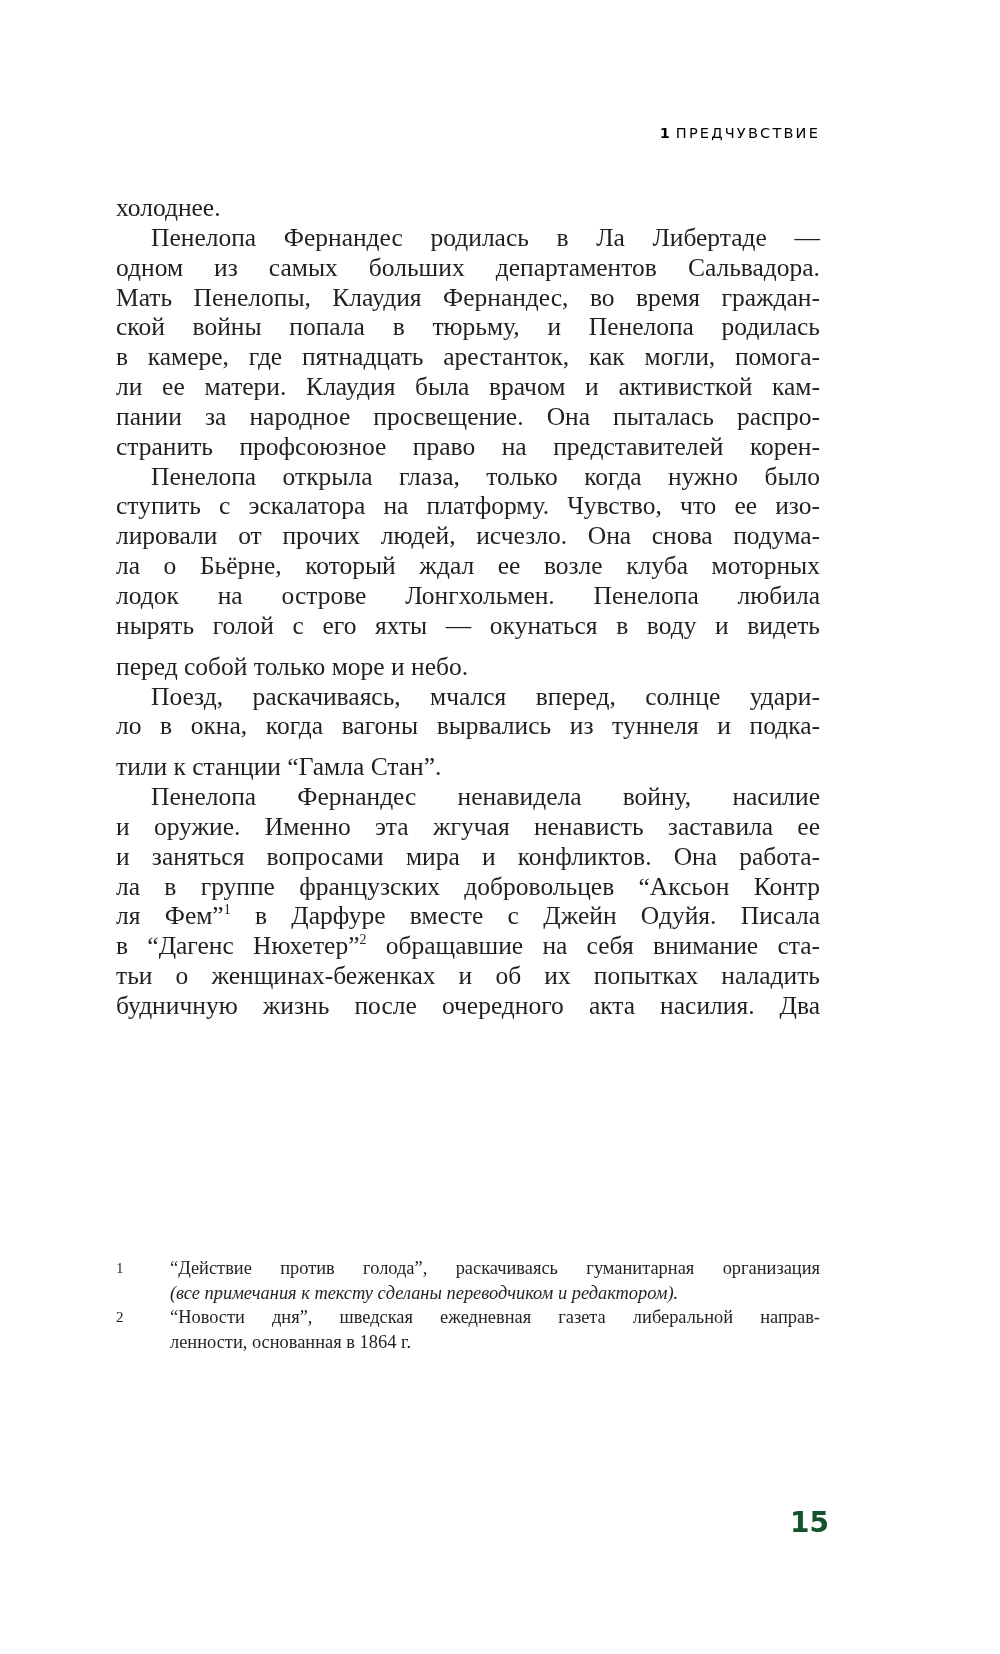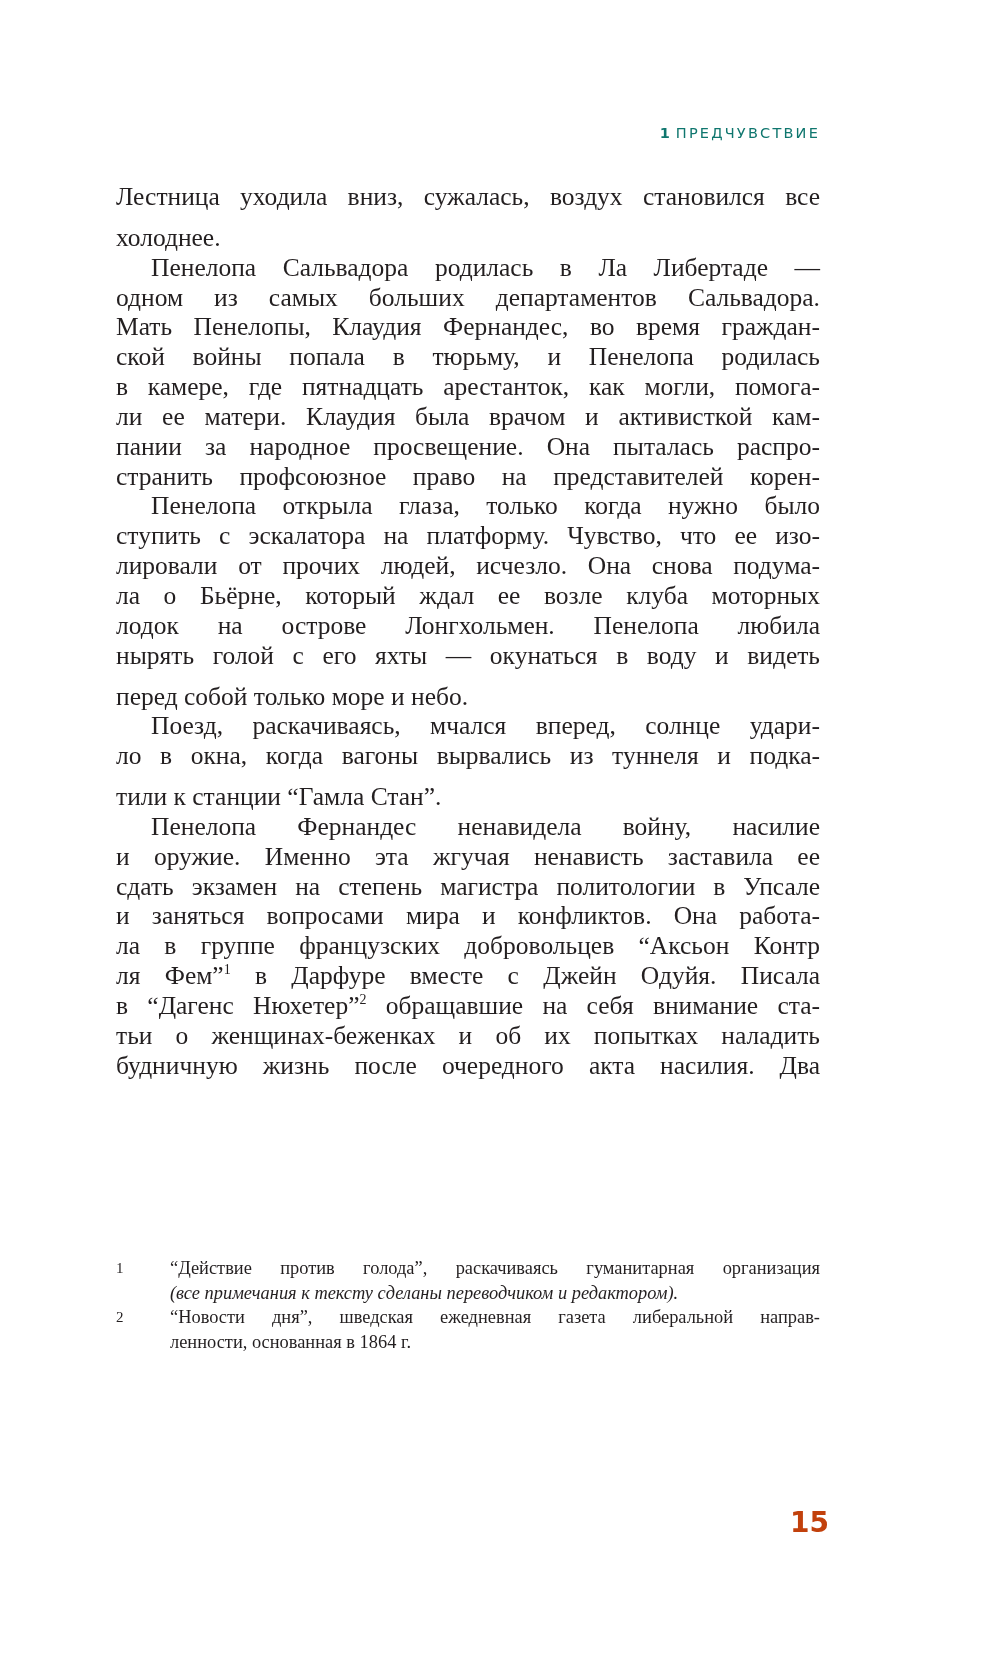--- a/index.html
+++ b/index.html
@@ -1,20 +1,20 @@
 <!DOCTYPE html>
 <html><head>
 <meta charset="utf-8">
 <style>
   html, body { margin:0; padding:0; background:#ffffff; }
   body { width:1000px; height:1654px; position:relative; overflow:hidden; color:#231f20; }
   .running-head {
     position:absolute; top:125px; right:180px;
     font-family:"DejaVu Sans", sans-serif; font-size:14.5px; letter-spacing:2.2px;
-    color:#0f766e; white-space:nowrap;
+    color:#000000; white-space:nowrap;
   }
   .running-head .chap-num { font-weight:bold; margin-right:6px; letter-spacing:0; }
   .body-text {
     position:absolute; left:116px; top:182px; width:704px;
     font-family:"Liberation Serif", serif; font-size:25.5px; line-height:29.85px;
     text-align:justify;
   }
   .line { display:block; white-space:nowrap; text-align-last:justify; text-align:justify; }
   .line.last { text-align-last:left;margin-top:11px; }
   .line.indent { padding-left:35px; }
@@ -24,54 +24,52 @@
     font-family:"Liberation Serif", serif; font-size:18.4px; line-height:24.5px;
   }
   .fn { display:flex; }
   .fn-num { width:54px; flex:none; font-size:15px; }
   .fn-text { flex:1; }
   .fn-line { display:block; white-space:nowrap; text-align-last:justify; }
   .fn-line.last { text-align-last:left; }
   .fn-line.italic { font-style:italic; }
   .page-number {
     position:absolute; top:1506px; left:790px;
-    font-family:"DejaVu Sans", sans-serif; font-weight:bold; font-size:28px; color:#c2410c;
+    font-family:"DejaVu Sans", sans-serif; font-weight:bold; font-size:28px; color:#14532d;
   }
 </style>
 </head>
 <body>
 
 <div class="running-head">
   <span class="chap-num">1</span><span>ПРЕДЧУВСТВИЕ</span>
 </div>
 
 <div class="body-text" id="body-text">
-    <span class="line"><span>Лестница уходила вниз, сужалась, воздух становился все</span></span>
     <span class="line last"><span>холоднее.</span></span>
-    <span class="line indent"><span>Пенелопа Сальвадора родилась в Ла Либертаде —</span></span>
+    <span class="line indent"><span>Пенелопа Фернандес родилась в Ла Либертаде —</span></span>
     <span class="line"><span>одном из самых больших департаментов Сальвадора.</span></span>
     <span class="line"><span>Мать Пенелопы, Клаудия Фернандес, во время граждан-</span></span>
     <span class="line"><span>ской войны попала в тюрьму, и Пенелопа родилась</span></span>
     <span class="line"><span>в камере, где пятнадцать арестанток, как могли, помога-</span></span>
     <span class="line"><span>ли ее матери. Клаудия была врачом и активисткой кам-</span></span>
     <span class="line"><span>пании за народное просвещение. Она пыталась распро-</span></span>
     <span class="line"><span>странить профсоюзное право на представителей корен-</span></span>
     <span class="line indent"><span>Пенелопа открыла глаза, только когда нужно было</span></span>
     <span class="line"><span>ступить с эскалатора на платформу. Чувство, что ее изо-</span></span>
     <span class="line"><span>лировали от прочих людей, исчезло. Она снова подума-</span></span>
     <span class="line"><span>ла о Бьёрне, который ждал ее возле клуба моторных</span></span>
     <span class="line"><span>лодок на острове Лонгхольмен. Пенелопа любила</span></span>
     <span class="line"><span>нырять голой с его яхты — окунаться в воду и видеть</span></span>
     <span class="line last"><span>перед собой только море и небо.</span></span>
     <span class="line indent"><span>Поезд, раскачиваясь, мчался вперед, солнце удари-</span></span>
     <span class="line"><span>ло в окна, когда вагоны вырвались из туннеля и подка-</span></span>
     <span class="line last"><span>тили к станции “Гамла Стан”.</span></span>
     <span class="line indent"><span>Пенелопа Фернандес ненавидела войну, насилие</span></span>
     <span class="line"><span>и оружие. Именно эта жгучая ненависть заставила ее</span></span>
-    <span class="line"><span>сдать экзамен на степень магистра политологии в Упсале</span></span>
     <span class="line"><span>и заняться вопросами мира и конфликтов. Она работа-</span></span>
     <span class="line"><span>ла в группе французских добровольцев “Аксьон Контр</span></span>
     <span class="line"><span>ля Фем”</span><sup>1</sup><span> в Дарфуре вместе с Джейн Одуйя. Писала</span></span>
     <span class="line"><span>в “Дагенс Нюхетер”</span><sup>2</sup><span> обращавшие на себя внимание ста-</span></span>
     <span class="line"><span>тьи о женщинах-беженках и об их попытках наладить</span></span>
     <span class="line"><span>будничную жизнь после очередного акта насилия. Два</span></span>
   </div>
 
 <div class="footnotes" id="footnotes">
     <div class="fn">

